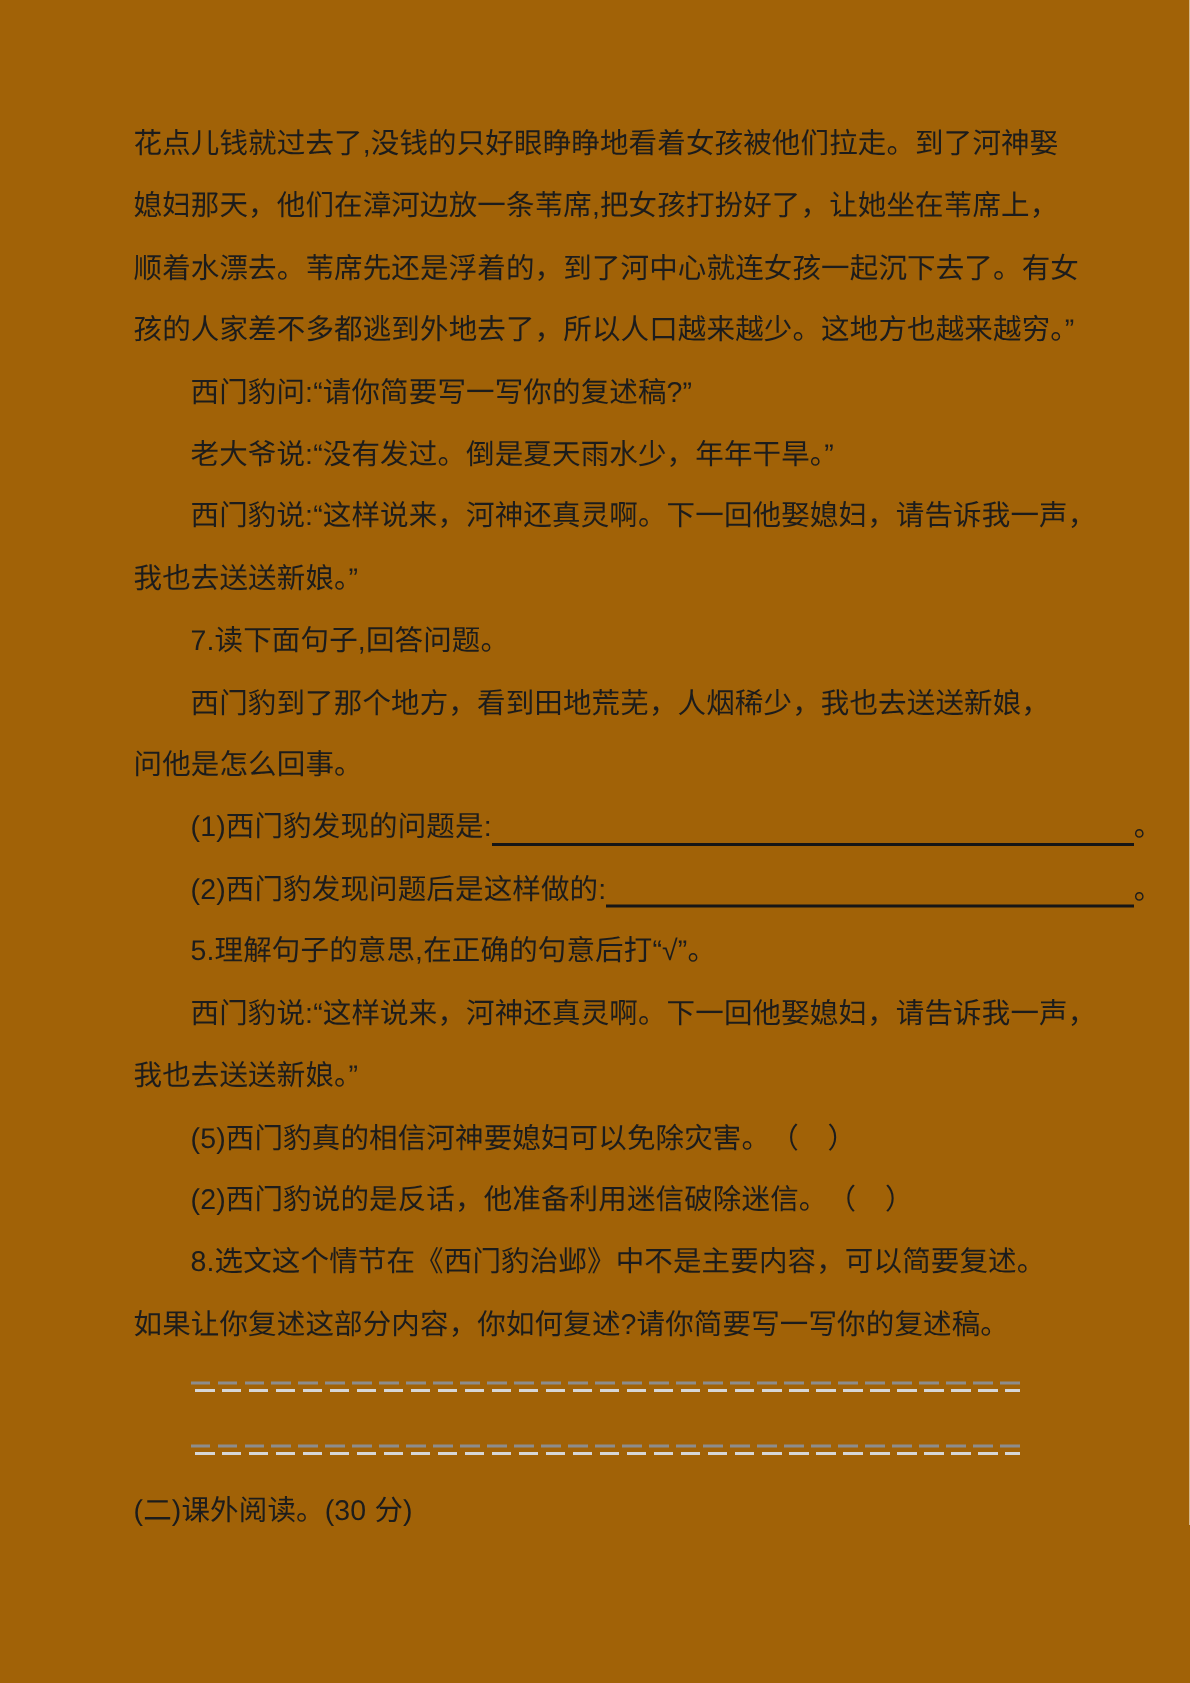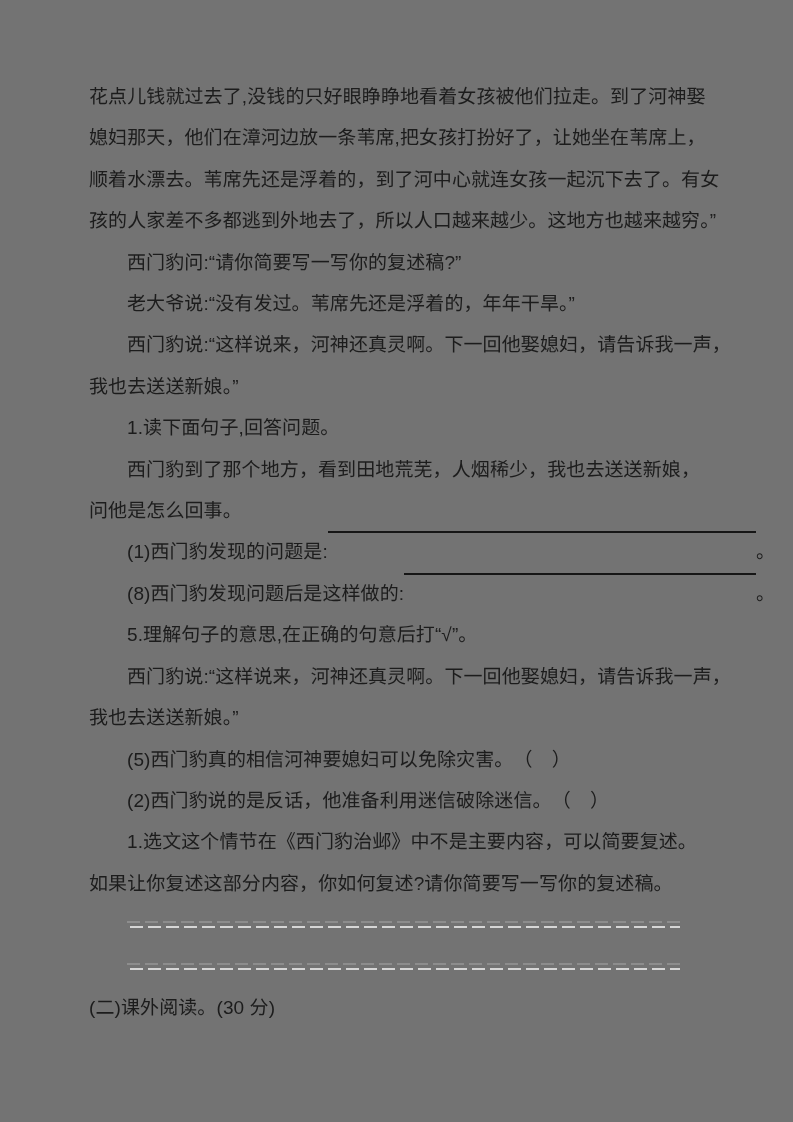--- a/index.html
+++ b/index.html
@@ -4,21 +4,21 @@
 <style>
   html, body {
     margin: 0;
     padding: 0;
     background: #ffffff;
   }
   .page {
     position: relative;
     width: 793px;
     height: 1122px;
-    background: #737373;
+    background: #a16207;
     overflow: hidden;
     font-family: "Liberation Sans", sans-serif;
     color: #1c1c1c;
     font-weight: 500;
   }
   .content {
     position: absolute;
     left: 89px;
     top: 76px;
     width: 704px;
@@ -29,20 +29,21 @@
   .para {
     margin: 0;
     white-space: pre-line;
     text-indent: 0;
   }
   .indent {
     text-indent: 2em;
   }
   .blank-row {
     display: flex;
+    align-items: flex-end;
     padding-left: 2em;
     width: 648px;
     line-height: 41.4px;
   }
   .blank-row .label {
     white-space: nowrap;
     flex: 0 0 auto;
   }
   .blank-line {
     flex: 1 1 auto;
@@ -72,52 +73,52 @@
 <div class="page">
   <div class="content">
 
     <p class="para">花点儿钱就过去了,没钱的只好眼睁睁地看着女孩被他们拉走。到了河神娶
 媳妇那天，他们在漳河边放一条苇席,把女孩打扮好了，让她坐在苇席上，
 顺着水漂去。苇席先还是浮着的，到了河中心就连女孩一起沉下去了。有女
 孩的人家差不多都逃到外地去了，所以人口越来越少。这地方也越来越穷。”</p>
 
     <p class="para indent">西门豹问:“请你简要写一写你的复述稿?”</p>
 
-    <p class="para indent">老大爷说:“没有发过。苇席先还是浮着的，年年干旱。”</p>
+    <p class="para indent">老大爷说:“没有发过。倒是夏天雨水少，年年干旱。”</p>
 
     <p class="para indent">西门豹说:“这样说来，河神还真灵啊。下一回他娶媳妇，请告诉我一声，
 我也去送送新娘。”</p>
 
-    <p class="para indent">1.读下面句子,回答问题。</p>
+    <p class="para indent">7.读下面句子,回答问题。</p>
 
     <p class="para indent">西门豹到了那个地方，看到田地荒芜，人烟稀少，我也去送送新娘，
 问他是怎么回事。</p>
 
     <div class="blank-row">
       <span class="label">(1)西门豹发现的问题是:</span>
       <span class="blank-line"></span>
       <span class="period">。</span>
     </div>
 
     <div class="blank-row">
-      <span class="label">(8)西门豹发现问题后是这样做的:</span>
+      <span class="label">(2)西门豹发现问题后是这样做的:</span>
       <span class="blank-line"></span>
       <span class="period">。</span>
     </div>
 
     <p class="para indent">5.理解句子的意思,在正确的句意后打“√”。</p>
 
     <p class="para indent">西门豹说:“这样说来，河神还真灵啊。下一回他娶媳妇，请告诉我一声，
 我也去送送新娘。”</p>
 
     <p class="para indent">(5)西门豹真的相信河神要媳妇可以免除灾害。　（　）</p>
 
     <p class="para indent">(2)西门豹说的是反话，他准备利用迷信破除迷信。　（　）</p>
 
-    <p class="para indent">1.选文这个情节在《西门豹治邺》中不是主要内容，可以简要复述。
+    <p class="para indent">8.选文这个情节在《西门豹治邺》中不是主要内容，可以简要复述。
 如果让你复述这部分内容，你如何复述?请你简要写一写你的复述稿。</p>
 
     <div class="answer-line"></div>
     <div class="answer-line"></div>
 
     <p class="para">(二)课外阅读。(30 分)</p>
 
   </div>
 </div>
 

